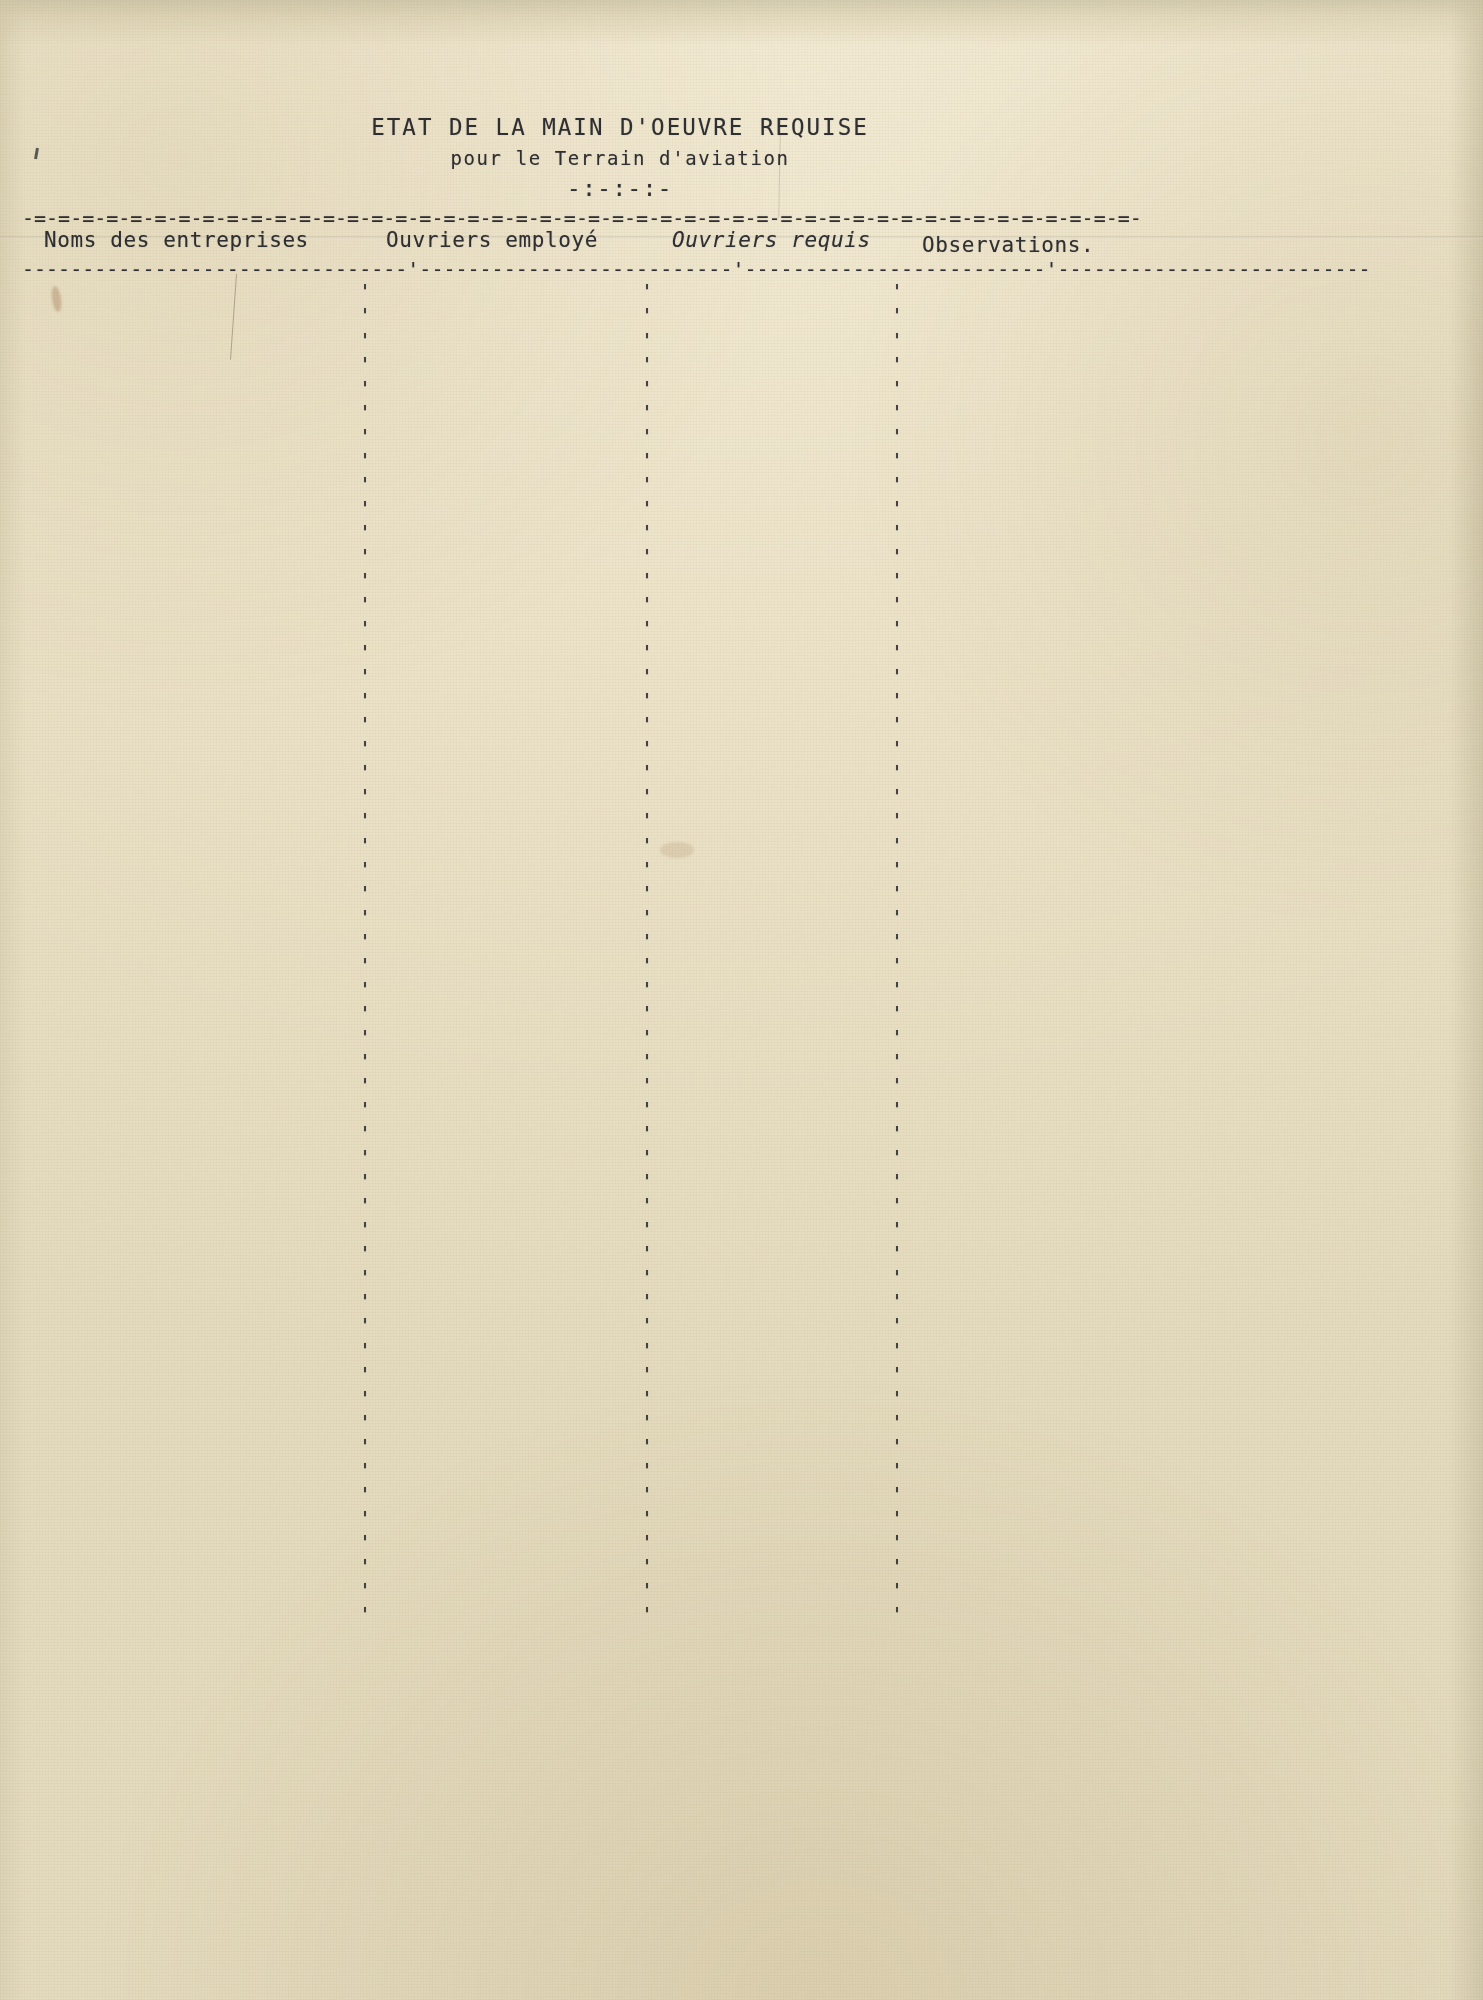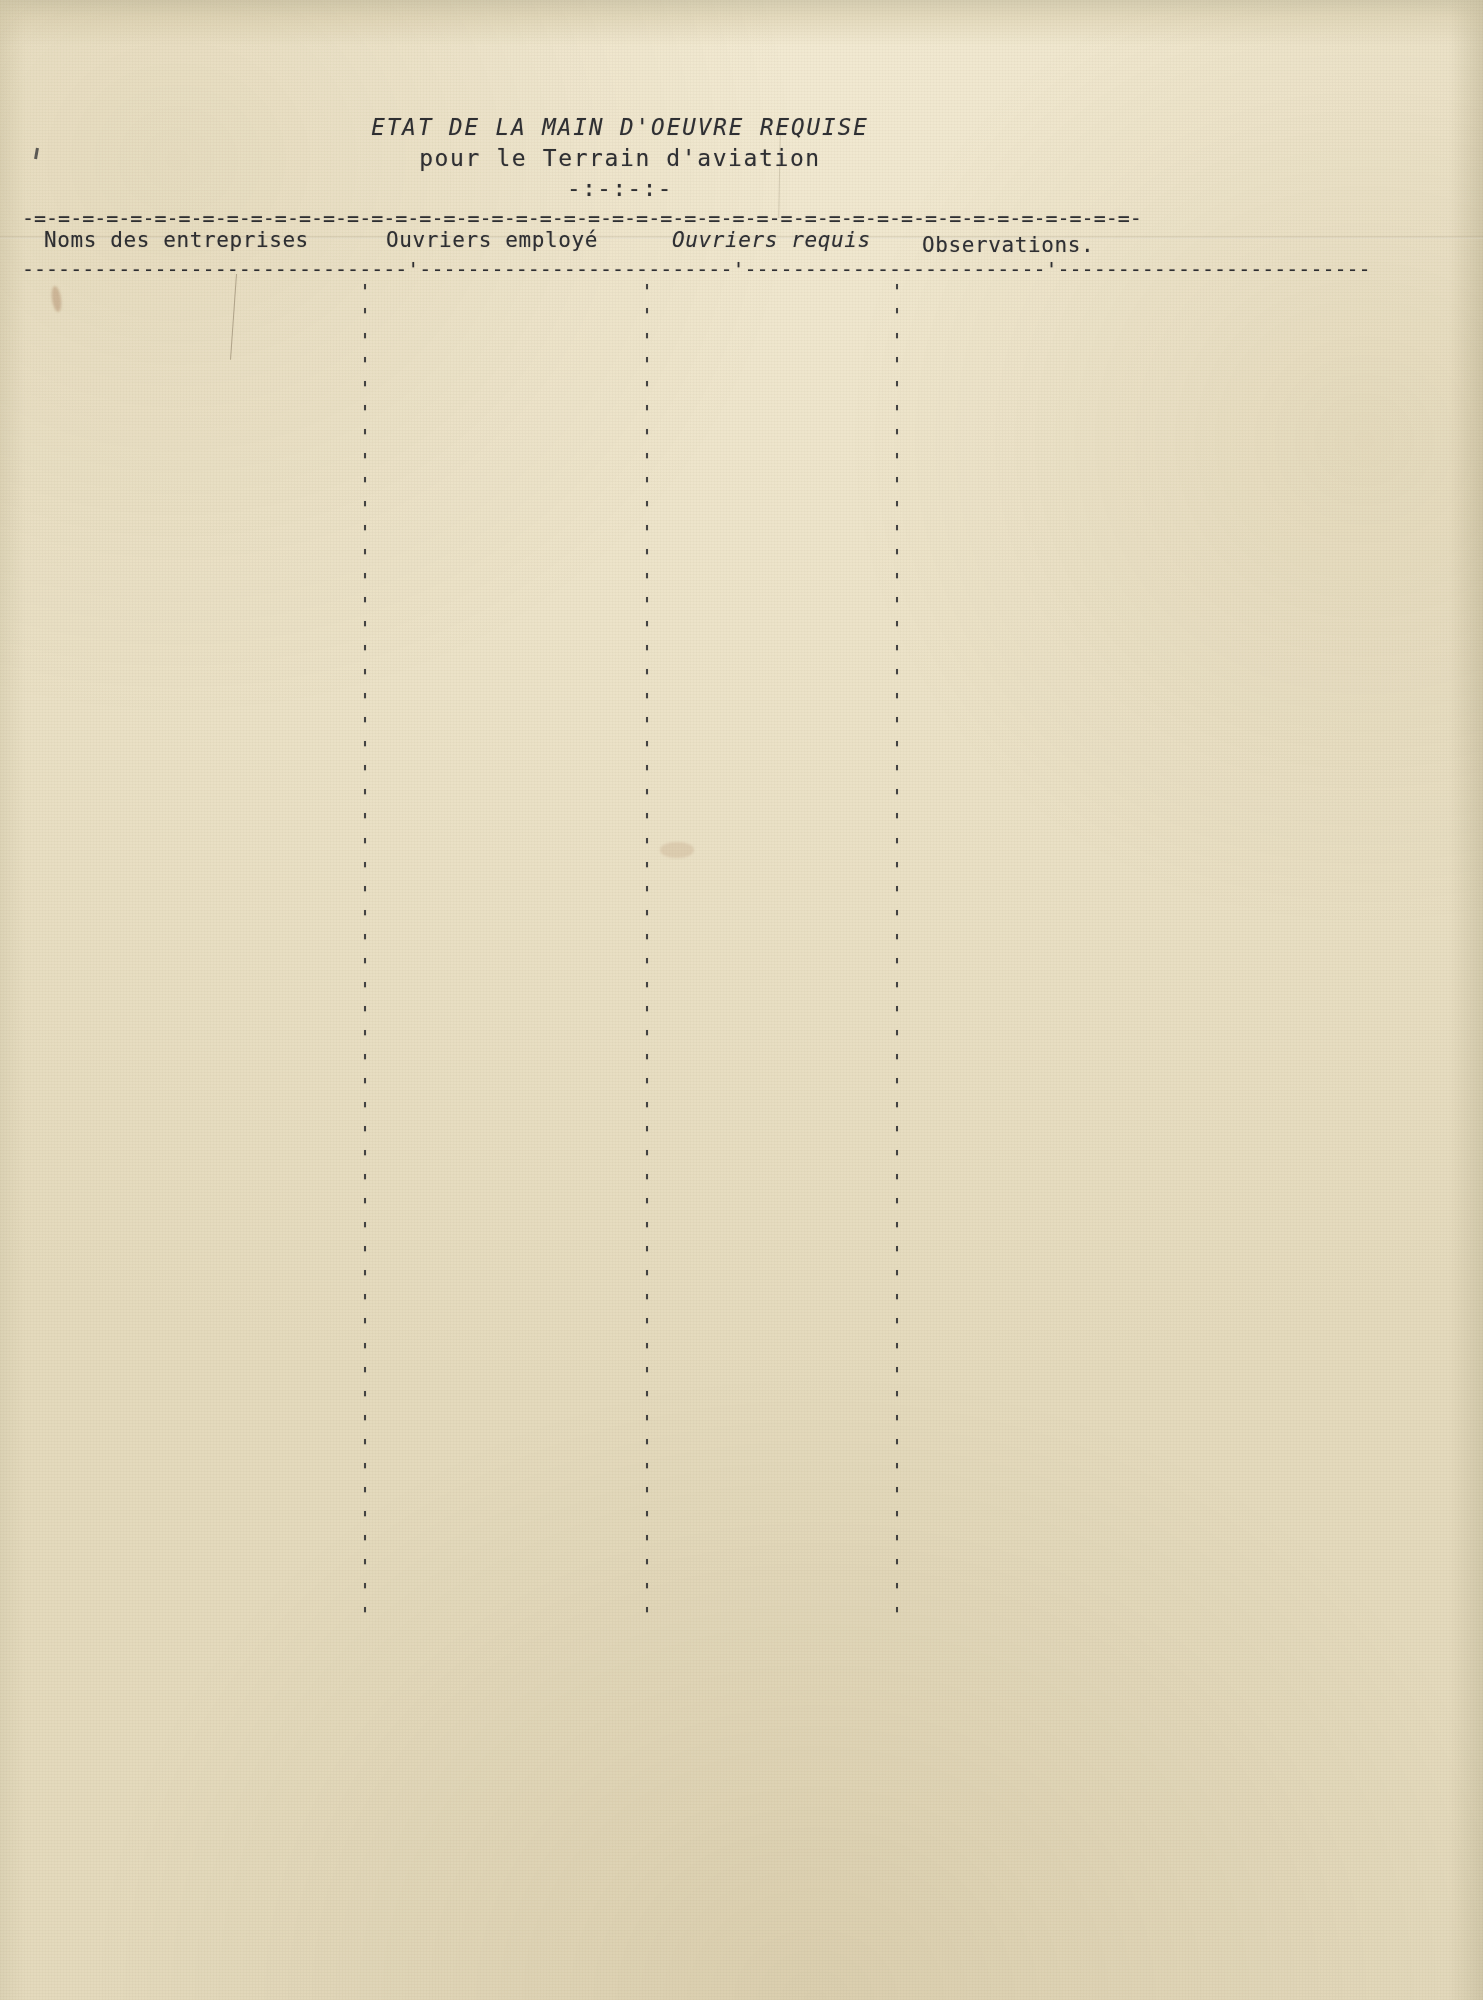--- a/index.html
+++ b/index.html
@@ -60,24 +60,24 @@
     text-shadow:0 0 1px rgba(60,58,56,.35);
   }
 
   
   #titleblock{
     position:absolute; left:0; top:112px; width:1240px;
     text-align:center;
   }
   #titleblock .t-main{
     font-size:22.5px; letter-spacing:2.0px; white-space:pre;
-    display:block; line-height:31px;font-style:italic;
+    display:block; line-height:31px;
   }
   #titleblock .t-sub{
-    font-size:23px; letter-spacing:1.6px; white-space:pre;
+    font-size:19px; letter-spacing:1.6px; white-space:pre;
     display:block; line-height:31px;
   }
   #titleblock .t-rule{
     font-size:22.5px; letter-spacing:1.6px; white-space:pre;
     display:block; line-height:28px;
   }
 
   
   #fleck1{position:absolute;left:35px;top:148px;width:3px;height:11px;
           background:#3a3a3c;transform:rotate(10deg);opacity:.8;}

